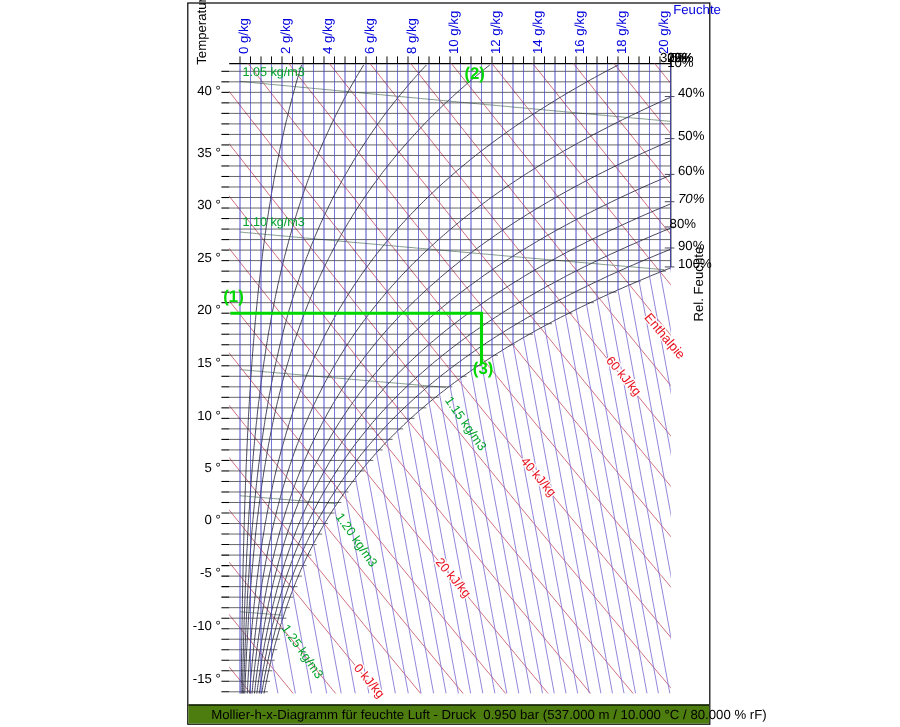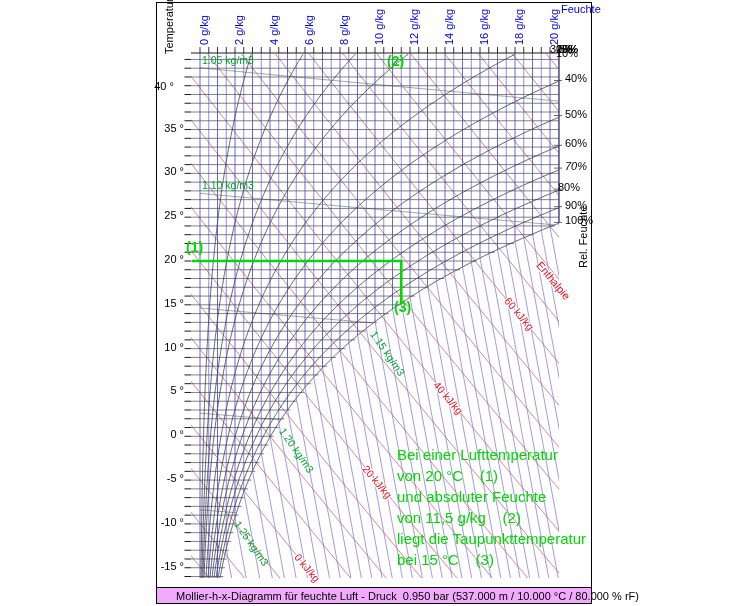--- a/index.html
+++ b/index.html
@@ -11,21 +11,21 @@
   .lbl{position:absolute;white-space:pre;line-height:1.05;color:#000;}
   .t11{font-size:11px;}
   .t10{font-size:10.5px;}
   .blue{color:#0000dd;}
   .red{color:#e8101e;}
   .rot-ccw{transform:rotate(-90deg);transform-origin:0 0;}
   .temp-lab{width:40px;text-align:right;}
   .marker{font-size:14px;font-weight:bold;color:#00d800;}
   .ann-line{font-size:15px;color:#00d800;white-space:pre;height:21px;}
   .statusbar{position:absolute;left:157px;top:587px;width:434px;height:15px;
-             border-top:1px solid #000;background:#f0abfc;}
+             border-top:1px solid #000;background:#4d7c0f;}
   .status-text{position:absolute;left:19px;top:2px;font-size:11px;color:#000;white-space:pre;}
   .halo{text-shadow:-1px -1px 0 #fff,1px -1px 0 #fff,-1px 1px 0 #fff,1px 1px 0 #fff,0 1px 0 #fff,0 -1px 0 #fff;}
 </style>
 </head>
 <body>
 
 <div class="stage">
 
   <div class="frame"></div>
 
@@ -353,32 +353,31 @@
   <div class="lbl t11 blue" style="left:561px;top:4px;">Feuchte</div>
 
   <div class="lbl t11 rot-ccw" style="left:578px;top:268px;">Rel. Feuchte</div>
 
   <div class="lbl t11 red halo" style="left:553px;top:281px;transform:translate(-50%,-50%) rotate(50deg);">Enthalpie</div>
 
   <div class="lbl marker" style="left:186px;top:240px;">(1)</div>
   <div class="lbl marker" style="left:387px;top:54px;">(2)</div>
   <div class="lbl marker" style="left:394px;top:300px;">(3)</div>
 
-  <div class="lbl" id="annotation-block" style="left:397px;top:447px;"><div class="ann-line">Bei einer Lufttemperatur</div><div class="ann-line">von 20 °C    (1)</div><div class="ann-line">und absoluter Feuchte</div><div class="ann-line">von 11,5 g/kg    (2)</div><div class="ann-line">liegt die Taupunkttemperatur</div><div class="ann-line">bei 15 °C    (3)</div></div>
 
   <div class="statusbar">
     <div class="status-text">Mollier-h-x-Diagramm für feuchte Luft - Druck  0.950 bar (537.000 m / 10.000 °C / 80.000 % rF)</div>
   </div>
 
 <div class="lbl t10" style="left:202px;top:54.813932055972px;color:#00a42a;">1.05 kg/m3</div>
     <div class="lbl t10" style="left:202px;top:180.3754169625185px;color:#00a42a;">1.10 kg/m3</div>
     <div class="lbl t10" style="left:377.24999999999966px;top:328.9570517700522px;color:#00a42a;transform:rotate(55deg);transform-origin:0 0;">1.15 kg/m3</div>
     <div class="lbl t10" style="left:286.25px;top:425.96094486796534px;color:#00a42a;transform:rotate(55deg);transform-origin:0 0;">1.20 kg/m3</div>
     <div class="lbl t10" style="left:240.75px;top:518.7420746396986px;color:#00a42a;transform:rotate(55deg);transform-origin:0 0;">1.25 kg/m3</div>
-    <div class="lbl t11 temp-lab" style="left:144px;top:81px;text-align:center;">40 °</div>
+    <div class="lbl t11 temp-lab" style="left:144px;top:71px;">40 °</div>
     <div class="lbl t11 temp-lab" style="left:144px;top:122.54000000000002px;">35 °</div>
     <div class="lbl t11 temp-lab" style="left:144px;top:166.36px;">30 °</div>
     <div class="lbl t11 temp-lab" style="left:144px;top:210.18px;">25 °</div>
     <div class="lbl t11 temp-lab" style="left:144px;top:254px;">20 °</div>
     <div class="lbl t11 temp-lab" style="left:144px;top:297.82px;text-align:right;">15 °</div>
     <div class="lbl t11 temp-lab" style="left:144px;top:341.64px;">10 °</div>
     <div class="lbl t11 temp-lab" style="left:144px;top:385.46px;">5 °</div>
     <div class="lbl t11 temp-lab" style="left:144px;top:429.28px;">0 °</div>
     <div class="lbl t11 temp-lab" style="left:144px;top:473.1px;">-5 °</div>
     <div class="lbl t11 temp-lab" style="left:144px;top:516.92px;">-10 °</div>

